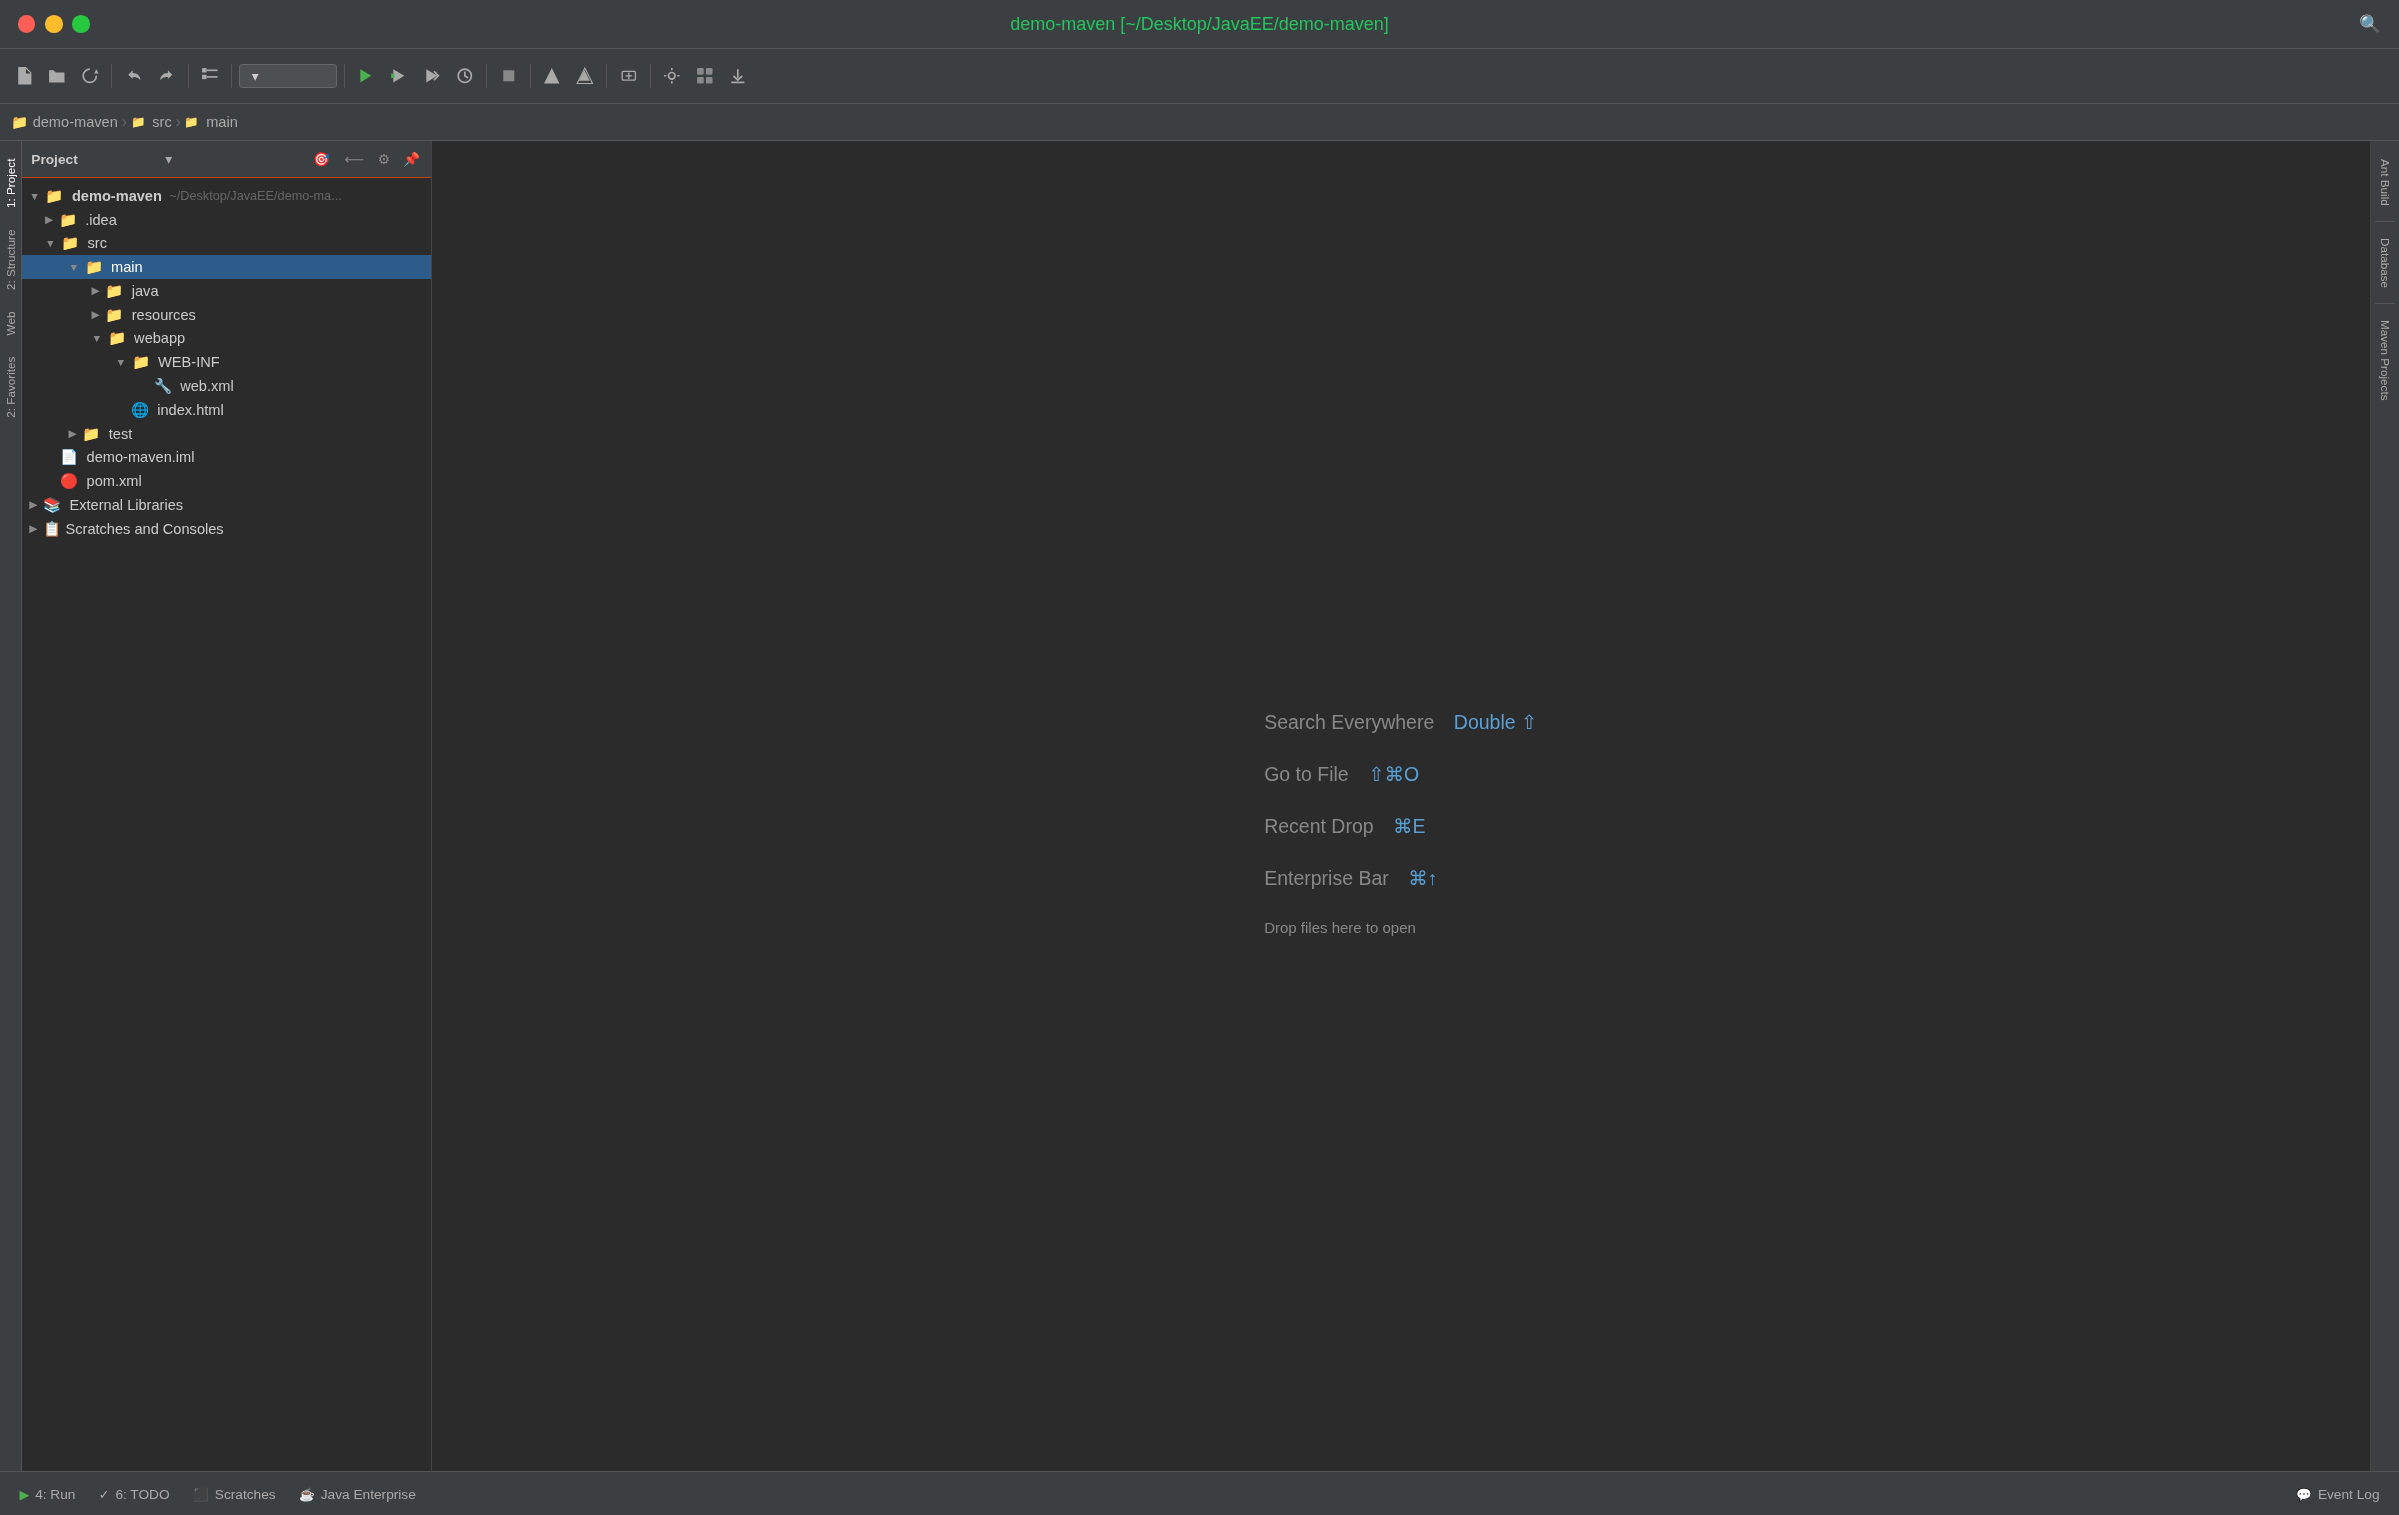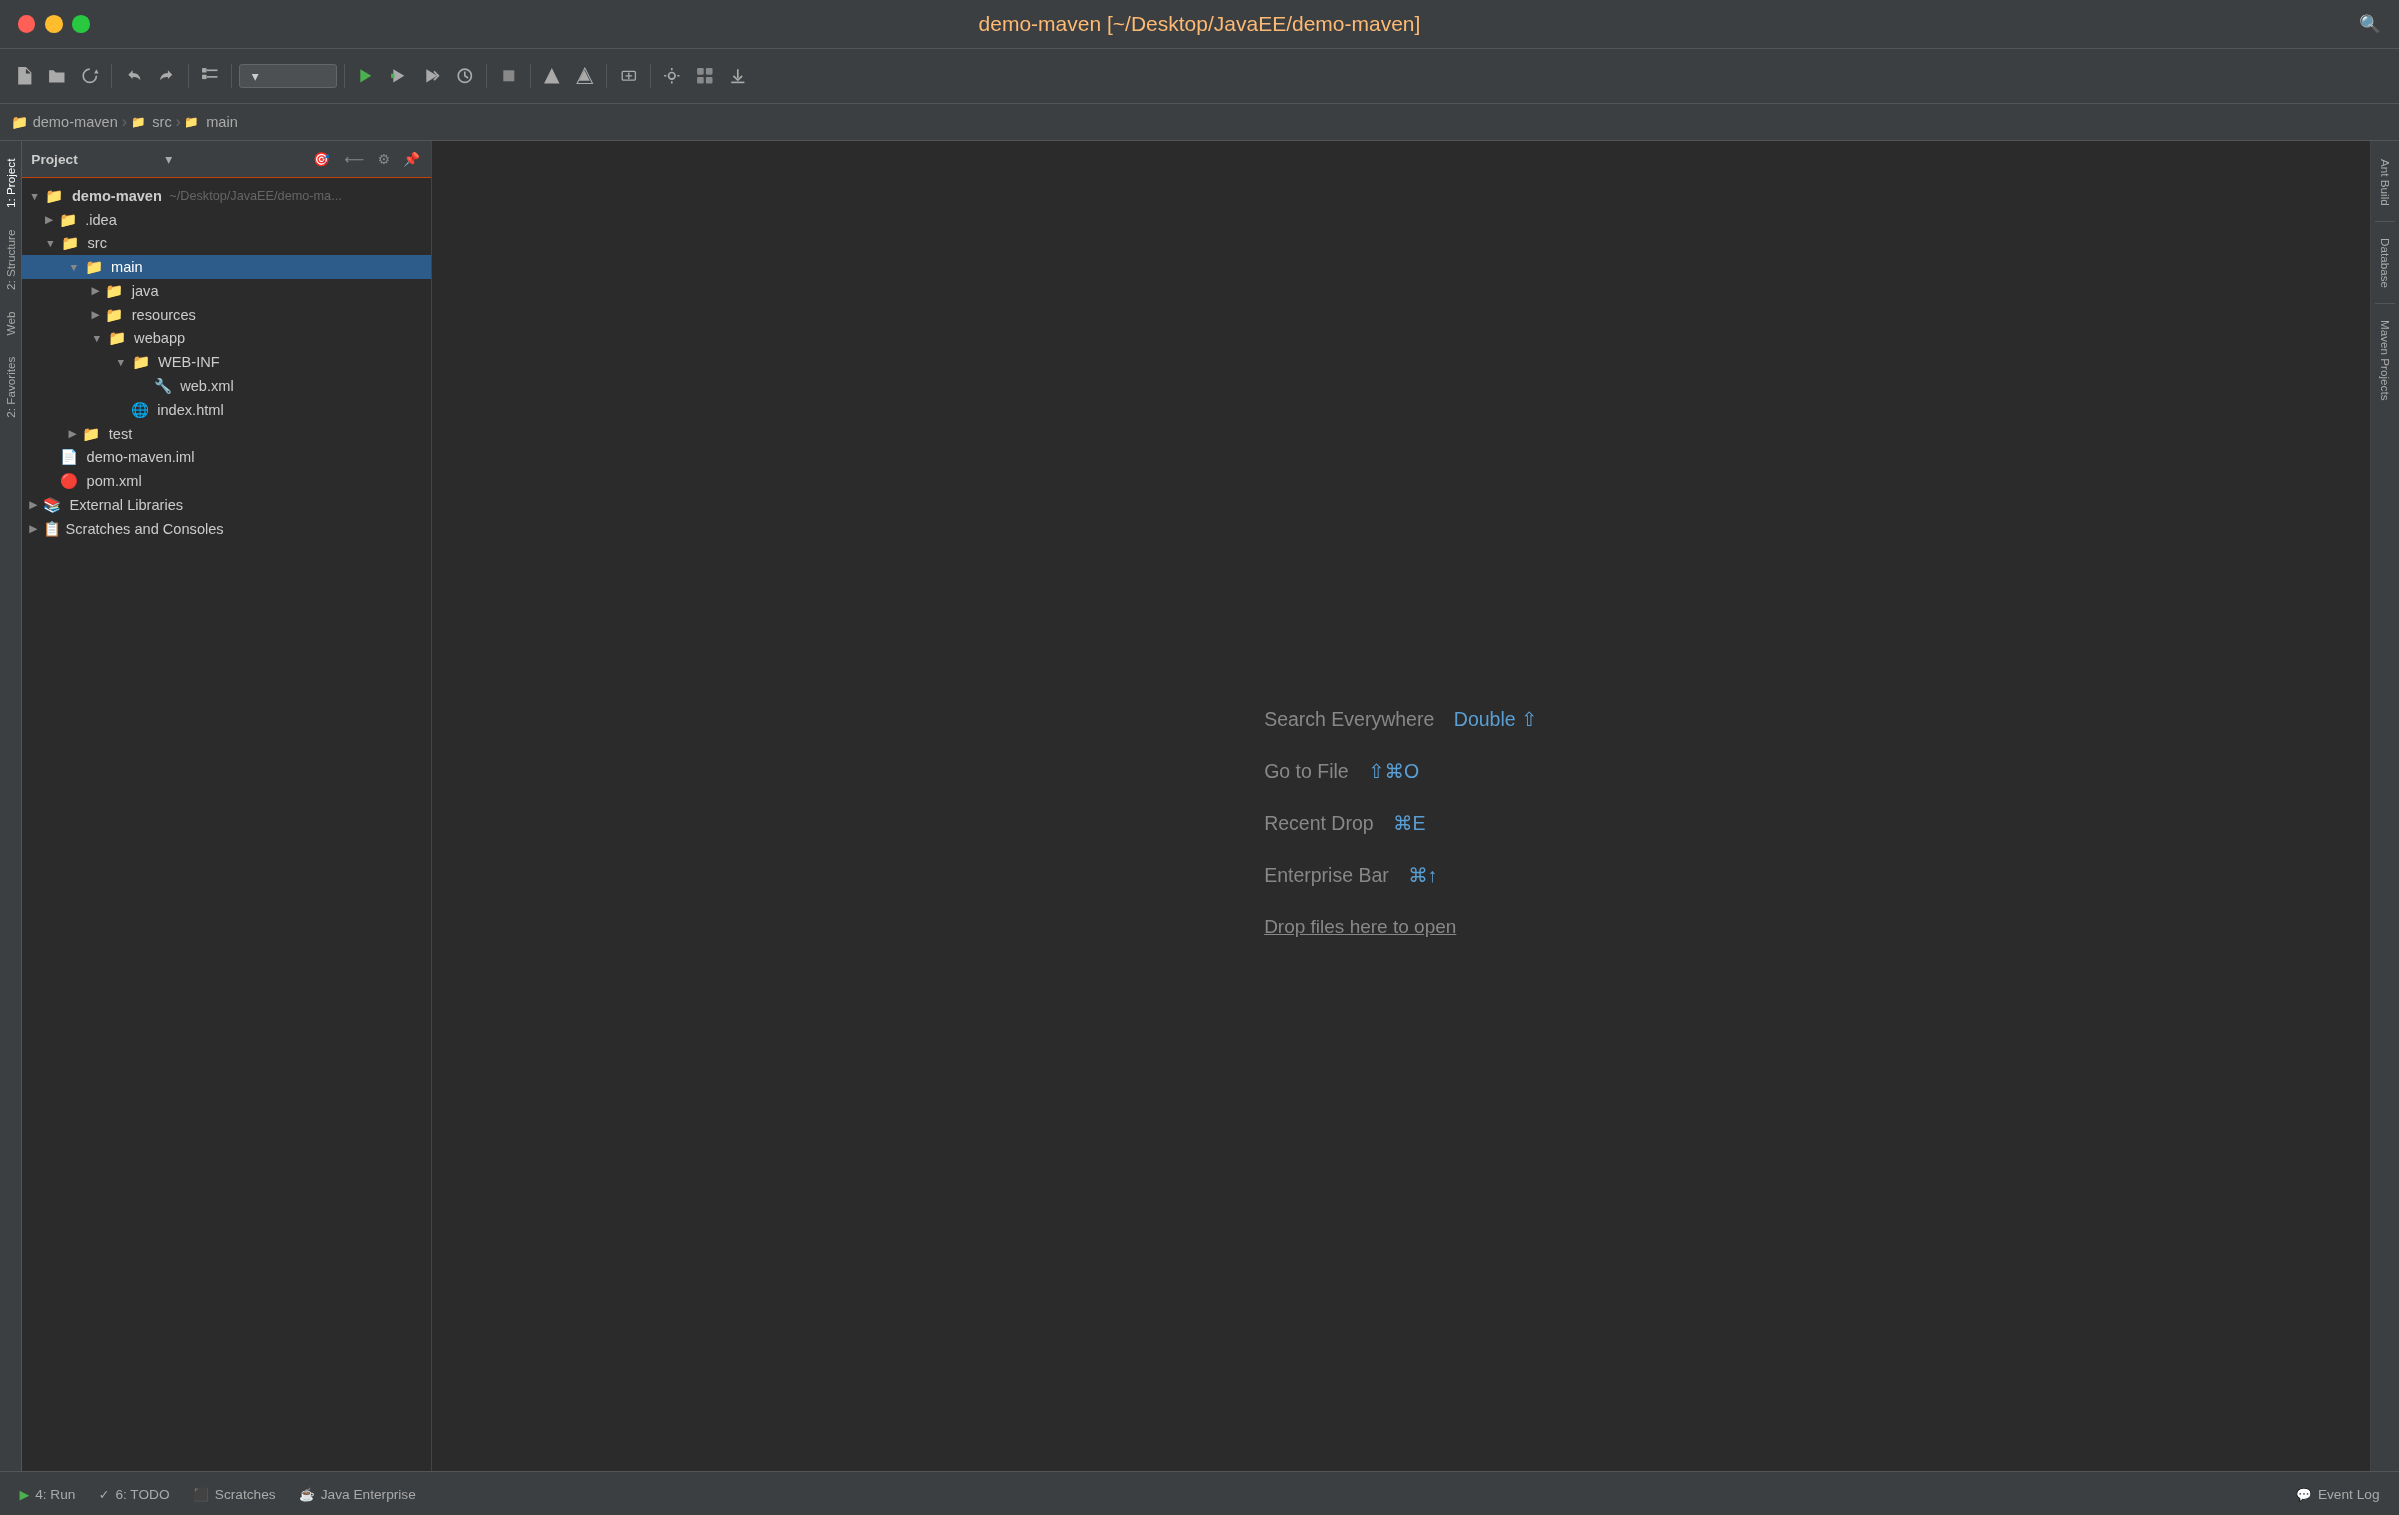--- a/index.html
+++ b/index.html
@@ -32,22 +32,22 @@
     }
     .traffic-light {
       width: 17.6px;
       height: 17.6px;
       border-radius: 50%;
     }
     .tl-red { background: #ff5f57; }
     .tl-yellow { background: #ffbd2e; }
     .tl-green { background: #28c840; }
     #title-text {
-      color: #fdba74;
-      font-size: 21px;
+      color: #22c55e;
+      font-size: 18px;
     }
     .search-icon-top {
       position: absolute;
       right: 17.6px;
       color: #888;
       font-size: 17.6px;
     }
 
     
     #toolbar {
@@ -238,22 +238,21 @@
       display: flex;
       align-items: center;
       gap: 19.5px;
       font-size: 19.5px;
       color: #888;
     }
     .shortcut-label { color: #888; }
     .shortcut-key { color: #5a9fd4; font-size: 19.5px; }
     .shortcut-drop {
       color: #888;
-      font-size: 19px;
-      text-decoration: underline;
+      font-size: 15px;
     }
 
     
     #right-panels {
       width: 29px;
       background: #3c3f41;
       border-left: 1px solid #444;
       display: flex;
       flex-direction: column;
       align-items: center;

